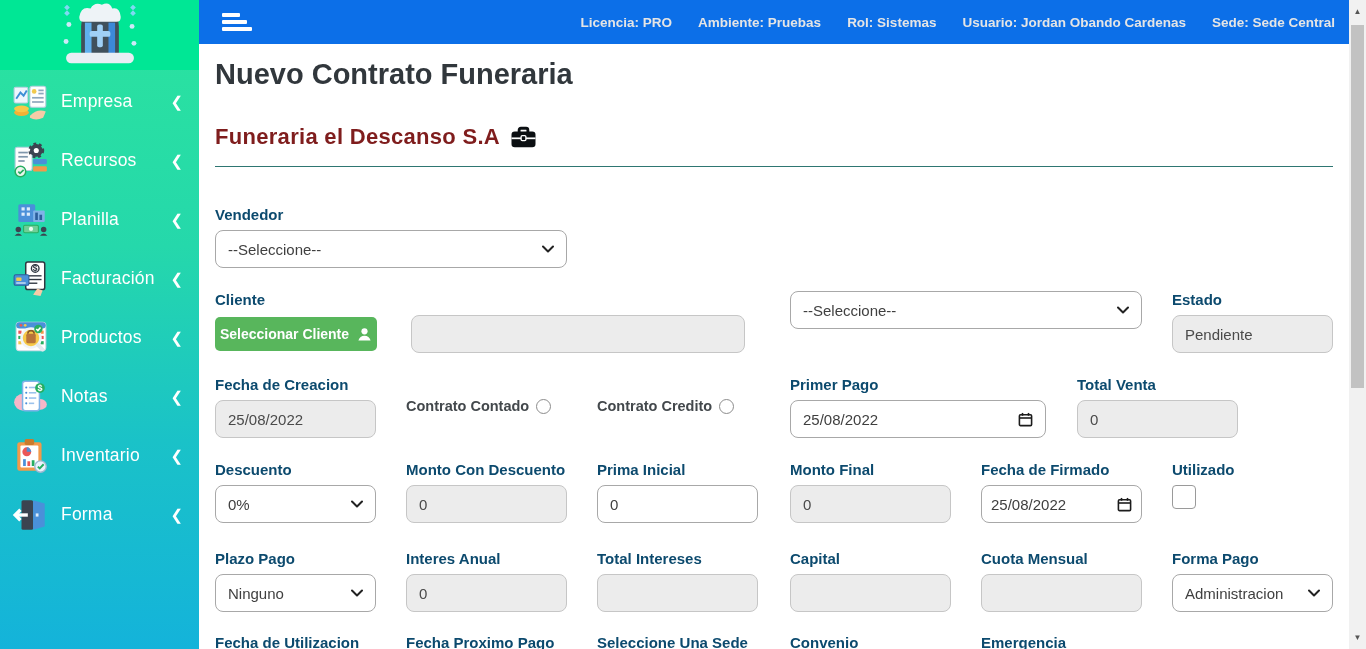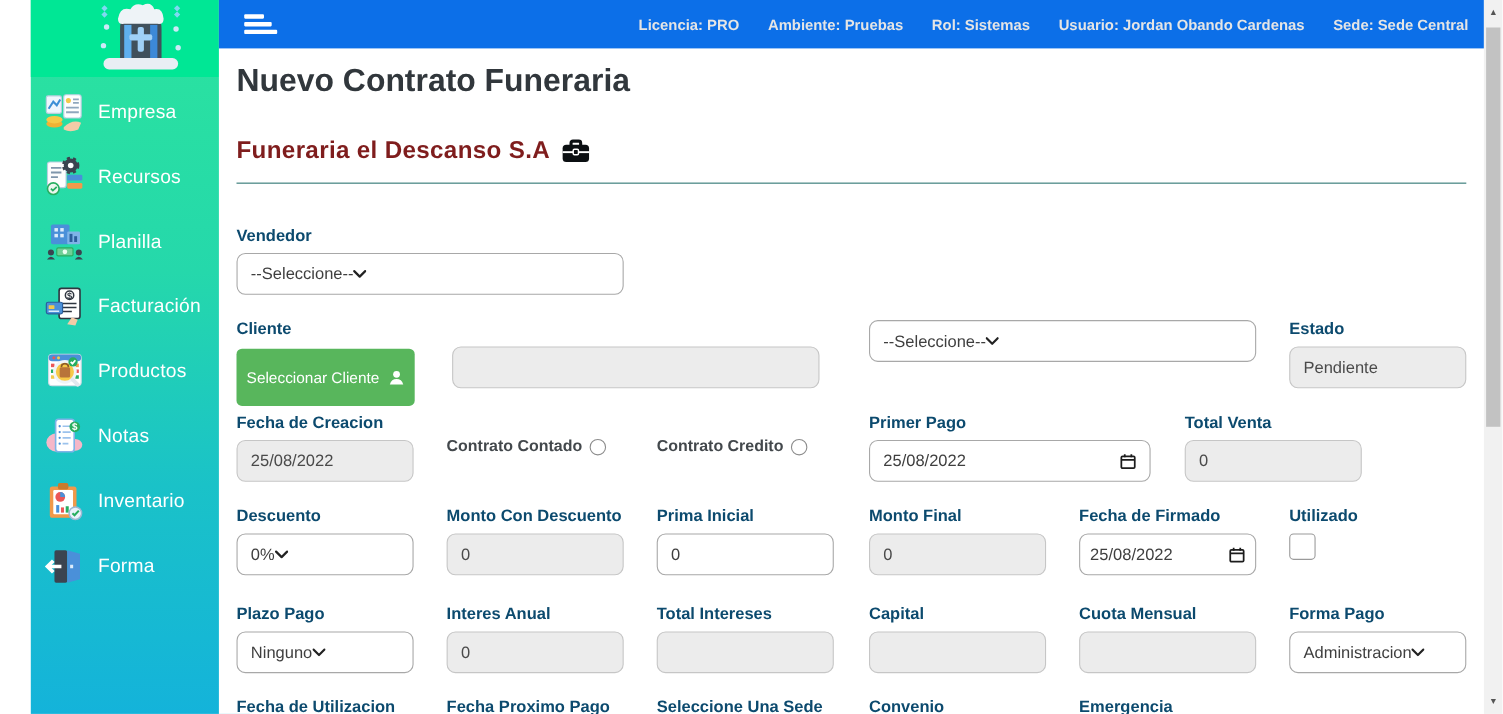--- a/index.html
+++ b/index.html
@@ -5,21 +5,20 @@
   * { box-sizing: border-box; margin: 0; padding: 0; }
   html,body { width:1366px; height:649px; overflow:hidden; }
   body {
     font-family: "Liberation Sans", "DejaVu Sans", sans-serif;
     background:#fff; position:relative;
   }
   
   .sidebar {
     position:absolute; left:0; top:0; width:199px; height:649px;
     background:linear-gradient(180deg,#2be49e 0%, #25d8ab 38%, #1ac2c8 68%, #14b3da 100%);
-    margin-left:28px;
   }
   .logo-area {
     height:70px; background:#00e795; display:flex; align-items:flex-start; justify-content:center;
   }
   .menu { padding-top:2px; }
   .menu-item {
     height:59px; display:flex; align-items:center; padding:0 16px 0 11px; cursor:pointer;
   }
   .mi-icon { width:40px; height:40px; flex:0 0 40px; display:flex; align-items:center; justify-content:center; }
   .mi-label { color:#fff; font-size:17.5px; margin-left:10px; letter-spacing:.2px; }
@@ -41,26 +40,26 @@
   .company-line .cname { font-size:22px; font-weight:bold; color:#7f1d1d; letter-spacing:.3px; }
   .divider { position:absolute; left:16px; top:122px; width:1118px; height:0; border-top:1px solid #2e7672; }
   .fg { position:absolute; }
   .fg label { display:block; font-size:15px; font-weight:bold; color:#0c4a6e; margin-bottom:7px; white-space:nowrap; }
   .ctrl {
     height:38px; border:1px solid #a8a8a8; border-radius:8px; background:#fff;
     display:flex; align-items:center; padding:0 12px; font-size:15px; color:#3f3f3f; width:100%;
     font-family:"Liberation Sans","DejaVu Sans",sans-serif;
   }
   .ctrl.disabled { background:#ececec; border-color:#c6c6c6; }
-  .select { cursor:pointer; }
+  .select { justify-content:space-between; cursor:pointer; }
   .datebox { justify-content:space-between; cursor:pointer; }
   input.ctrl:disabled { color:#4a4a4a; opacity:1; }
   .btn-green {
-    height:52px; margin-top:2px; width:162px; background:#58b65c; border:none; border-radius:5px;
-    color:#fff; font-size:14px; font-weight:normal; display:flex; align-items:center; justify-content:center;
+    height:34px; margin-top:2px; width:162px; background:#58b65c; border:none; border-radius:5px;
+    color:#fff; font-size:14px; font-weight:bold; display:flex; align-items:center; justify-content:center;
     gap:8px; cursor:pointer; font-family:"Liberation Sans","DejaVu Sans",sans-serif;
   }
   .inline-controls { display:flex; }
   .radio-line { display:flex; align-items:center; gap:7px; }
   .radio-line .rlabel { font-size:14.5px; font-weight:bold; color:#43484c; white-space:nowrap; }
   .radio-circle { width:15px; height:15px; border:1px solid #8c8c8c; border-radius:50%; background:#fff; cursor:pointer; }
   .checkbox { display:block; width:24px; height:24px; border:1px solid #9a9a9a; border-radius:4px; background:#fff; cursor:pointer; }
   
   .scrollbar { position:absolute; right:0; top:0; width:17px; height:649px; background:#f1f1f1; }
   .sb-thumb { position:absolute; left:2px; top:25px; width:13px; height:363px; background:#c2c2c2; }

